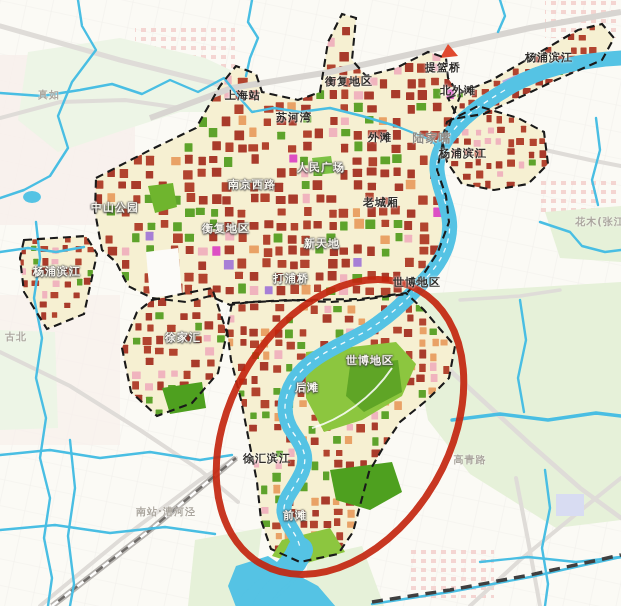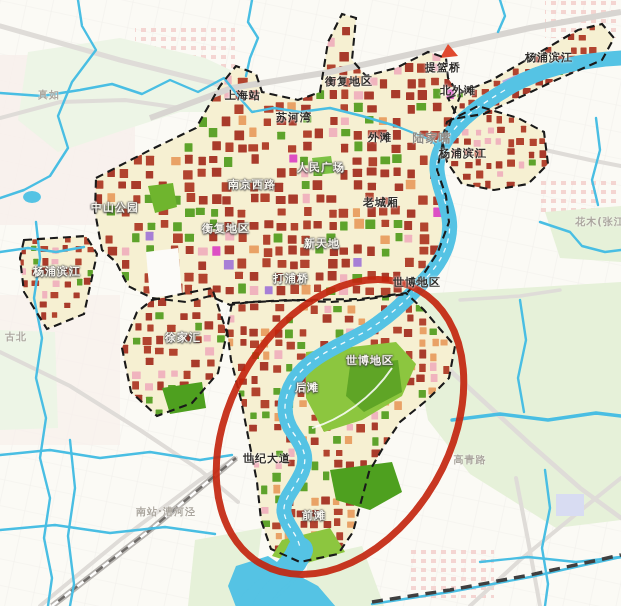--- a/index.html
+++ b/index.html
@@ -819,18 +819,18 @@
   <div class="lbl tone-light" style="left:115px;top:207px">中山公园</div>
   <div class="lbl tone-light" style="left:226px;top:228px">衡复地区</div>
   <div class="lbl tone-light" style="left:322px;top:243px">新天地</div>
   <div class="lbl tone-light" style="left:57px;top:271px">杨浦滨江</div>
   <div class="lbl tone-light" style="left:291px;top:278px">打浦桥</div>
   <div class="lbl tone-dark" style="left:417px;top:282px">世博地区</div>
   <div class="lbl tone-light" style="left:183px;top:337px">徐家汇</div>
   <div class="lbl tone-faint" style="left:16px;top:337px">古北</div>
   <div class="lbl tone-light" style="left:370px;top:360px">世博地区</div>
   <div class="lbl tone-light" style="left:307px;top:387px">后滩</div>
-  <div class="lbl tone-dark" style="left:267px;top:458px">世纪大道</div>
-  <div class="lbl tone-light" style="left:314px;top:515px">前滩</div>
+  <div class="lbl tone-dark" style="left:267px;top:458px">徐汇滨江</div>
+  <div class="lbl tone-light" style="left:295px;top:515px">前滩</div>
   <div class="lbl tone-faint" style="left:166px;top:512px">南站·漕河泾</div>
   <div class="lbl tone-faint" style="left:470px;top:460px">高青路</div>
   <div class="lbl tone-faint" style="left:600px;top:222px">花木(张江</div>
 </div>
 
 </body></html>

